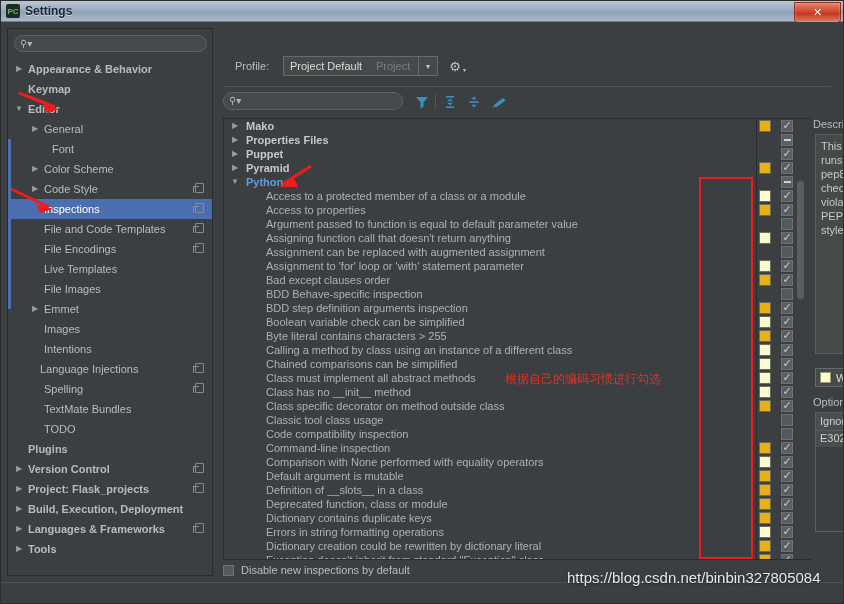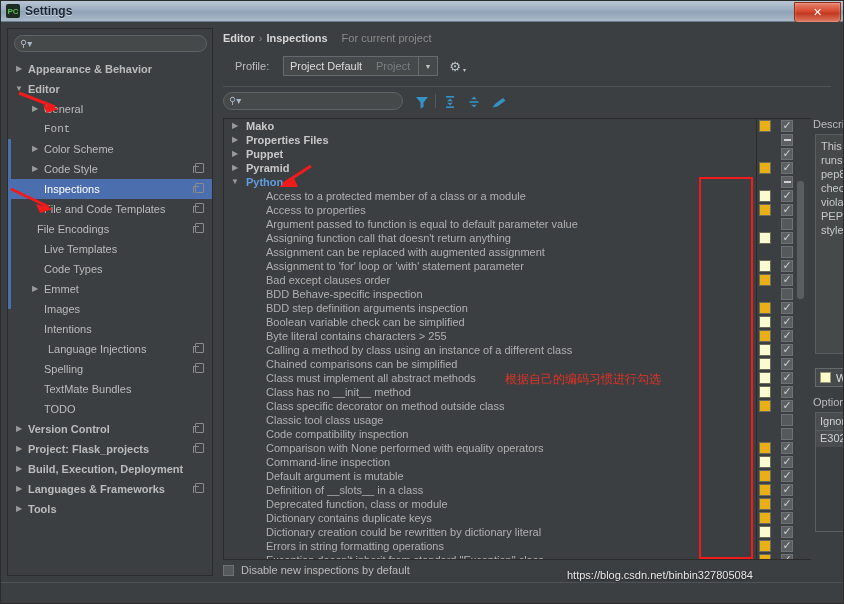--- a/index.html
+++ b/index.html
@@ -194,21 +194,21 @@
   .disablerow .dlb{position:absolute;left:18px;top:0;color:#bbb;font-size:11px;white-space:nowrap;}
   .footline{position:absolute;left:0;top:560px;width:844px;height:1px;background:#4f5355;}
   
   .annot{
     position:absolute;color:#e33225;font-size:12px;white-space:nowrap;
     font-family:"DejaVu Sans","Liberation Sans",sans-serif;
   }
   .redbox{position:absolute;border:2px solid #f21b1b;box-sizing:border-box;}
   .watermark{
     position:absolute;left:566px;top:568px;
-    font-size:11px;color:#e8e8e8;font-family:"Liberation Sans",sans-serif;
+    font-size:15px;color:#e8e8e8;font-family:"Liberation Sans",sans-serif;
     text-shadow:0 1px 2px rgba(0,0,0,.6);
     white-space:nowrap;
   }
   svg.arrowsvg{position:absolute;overflow:visible;pointer-events:none;}
 </style>
 </head>
 <body>
 
 <div class="desktop"></div>
 
@@ -225,80 +225,86 @@
     <div class="sidebar">
       <div class="searchbox">
         <span class="mag">⚲▾</span>
       </div>
       <div class="tree" id="sidebar-tree">
           <div class="trow bold">
             <span class="arrow" style="left: 6px;">▶</span>
             <span class="lbl" style="left: 20px;">Appearance &amp; Behavior</span>
           </div>
           <div class="trow bold">
+            <span class="lbl" style="left: 20px;">Keymap</span>
+          </div>
+          <div class="trow bold">
             <span class="arrow" style="left: 6px;">▼</span>
             <span class="lbl" style="left: 20px;">Editor</span>
           </div>
           <div class="trow">
             <span class="arrow" style="left: 22px;">▶</span>
             <span class="lbl" style="left: 36px;">General</span>
           </div>
           <div class="trow">
-            <span class="lbl" style="left: 36px; font-family: Liberation Mono, monospace;">Font</span>
+            <span class="lbl" style="left: 44px;">Font</span>
           </div>
           <div class="trow">
             <span class="arrow" style="left: 22px;">▶</span>
             <span class="lbl" style="left: 36px;">Color Scheme</span>
           </div>
           <div class="trow">
             <span class="arrow" style="left: 22px;">▶</span>
             <span class="lbl" style="left: 36px;">Code Style</span>
             <span class="copyico"></span>
           </div>
           <div class="trow sel">
             <span class="lbl" style="left: 36px;">Inspections</span>
             <span class="copyico"></span>
           </div>
           <div class="trow">
             <span class="lbl" style="left: 36px;">File and Code Templates</span>
             <span class="copyico"></span>
           </div>
           <div class="trow">
-            <span class="lbl" style="left: 29px;">File Encodings</span>
+            <span class="lbl" style="left: 36px;">File Encodings</span>
             <span class="copyico"></span>
           </div>
           <div class="trow">
             <span class="lbl" style="left: 36px;">Live Templates</span>
           </div>
           <div class="trow">
-            <span class="lbl" style="left: 36px;">Code Types</span>
+            <span class="lbl" style="left: 36px;">File Images</span>
           </div>
           <div class="trow">
             <span class="arrow" style="left: 22px;">▶</span>
             <span class="lbl" style="left: 36px; text-align: right;">Emmet</span>
           </div>
           <div class="trow">
             <span class="lbl" style="left: 36px;">Images</span>
           </div>
           <div class="trow">
             <span class="lbl" style="left: 36px;">Intentions</span>
           </div>
           <div class="trow">
-            <span class="lbl" style="left: 40px;">Language Injections</span>
+            <span class="lbl" style="left: 32px;">Language Injections</span>
             <span class="copyico"></span>
           </div>
           <div class="trow">
             <span class="lbl" style="left: 36px;">Spelling</span>
             <span class="copyico"></span>
           </div>
           <div class="trow">
             <span class="lbl" style="left: 36px;">TextMate Bundles</span>
           </div>
           <div class="trow">
             <span class="lbl" style="left: 36px;">TODO</span>
+          </div>
+          <div class="trow bold">
+            <span class="lbl" style="left: 20px;">Plugins</span>
           </div>
           <div class="trow bold">
             <span class="arrow" style="left: 6px;">▶</span>
             <span class="lbl" style="left: 20px;">Version Control</span>
             <span class="copyico"></span>
           </div>
           <div class="trow bold">
             <span class="arrow" style="left: 6px;">▶</span>
             <span class="lbl" style="left: 20px;">Project: Flask_projects</span>
             <span class="copyico"></span>
@@ -317,24 +323,20 @@
             <span class="lbl" style="left: 20px;">Tools</span>
           </div>
         </div>
       <div class="sidebar-vscroll">
           <i></i>
         </div>
     </div>
 
     <div class="main">
 
-      <div class="breadcrumb">
-        <b>Editor</b><span class="sep">›</span><b>Inspections</b><span class="bc-scope">For current project</span>
-        <span class="sico"></span>
-      </div>
 
       <div class="profilerow">
         <span class="plab">Profile:</span>
         <div class="combo">
           <span class="val">Project Default</span>
           <span class="sub">Project</span>
           <span class="arw">▼</span>
         </div>
         <div class="gear">⚙<span class="gcar">▾</span></div>
       </div>
@@ -444,42 +446,42 @@
             <div class="irow">
               <span class="iitem">Class specific decorator on method outside class</span>
             </div>
             <div class="irow">
               <span class="iitem">Classic tool class usage</span>
             </div>
             <div class="irow">
               <span class="iitem">Code compatibility inspection</span>
             </div>
             <div class="irow">
+              <span class="iitem">Command-line inspection</span>
+            </div>
+            <div class="irow">
               <span class="iitem">Comparison with None performed with equality operators</span>
             </div>
             <div class="irow">
-              <span class="iitem">Command-line inspection</span>
-            </div>
-            <div class="irow">
               <span class="iitem">Default argument is mutable</span>
             </div>
             <div class="irow">
               <span class="iitem">Definition of __slots__ in a class</span>
             </div>
             <div class="irow">
               <span class="iitem">Deprecated function, class or module</span>
             </div>
             <div class="irow">
               <span class="iitem">Dictionary contains duplicate keys</span>
             </div>
             <div class="irow">
+              <span class="iitem">Errors in string formatting operations</span>
+            </div>
+            <div class="irow">
               <span class="iitem">Dictionary creation could be rewritten by dictionary literal</span>
-            </div>
-            <div class="irow">
-              <span class="iitem">Errors in string formatting operations</span>
             </div>
             <div class="irow">
               <span class="iitem">Exception doesn't inherit from standard "Exception" class</span>
             </div>
           </div>
       </div>
 
       <div class="rightcol">
         <div id="check-rows">
             <div class="crow">

